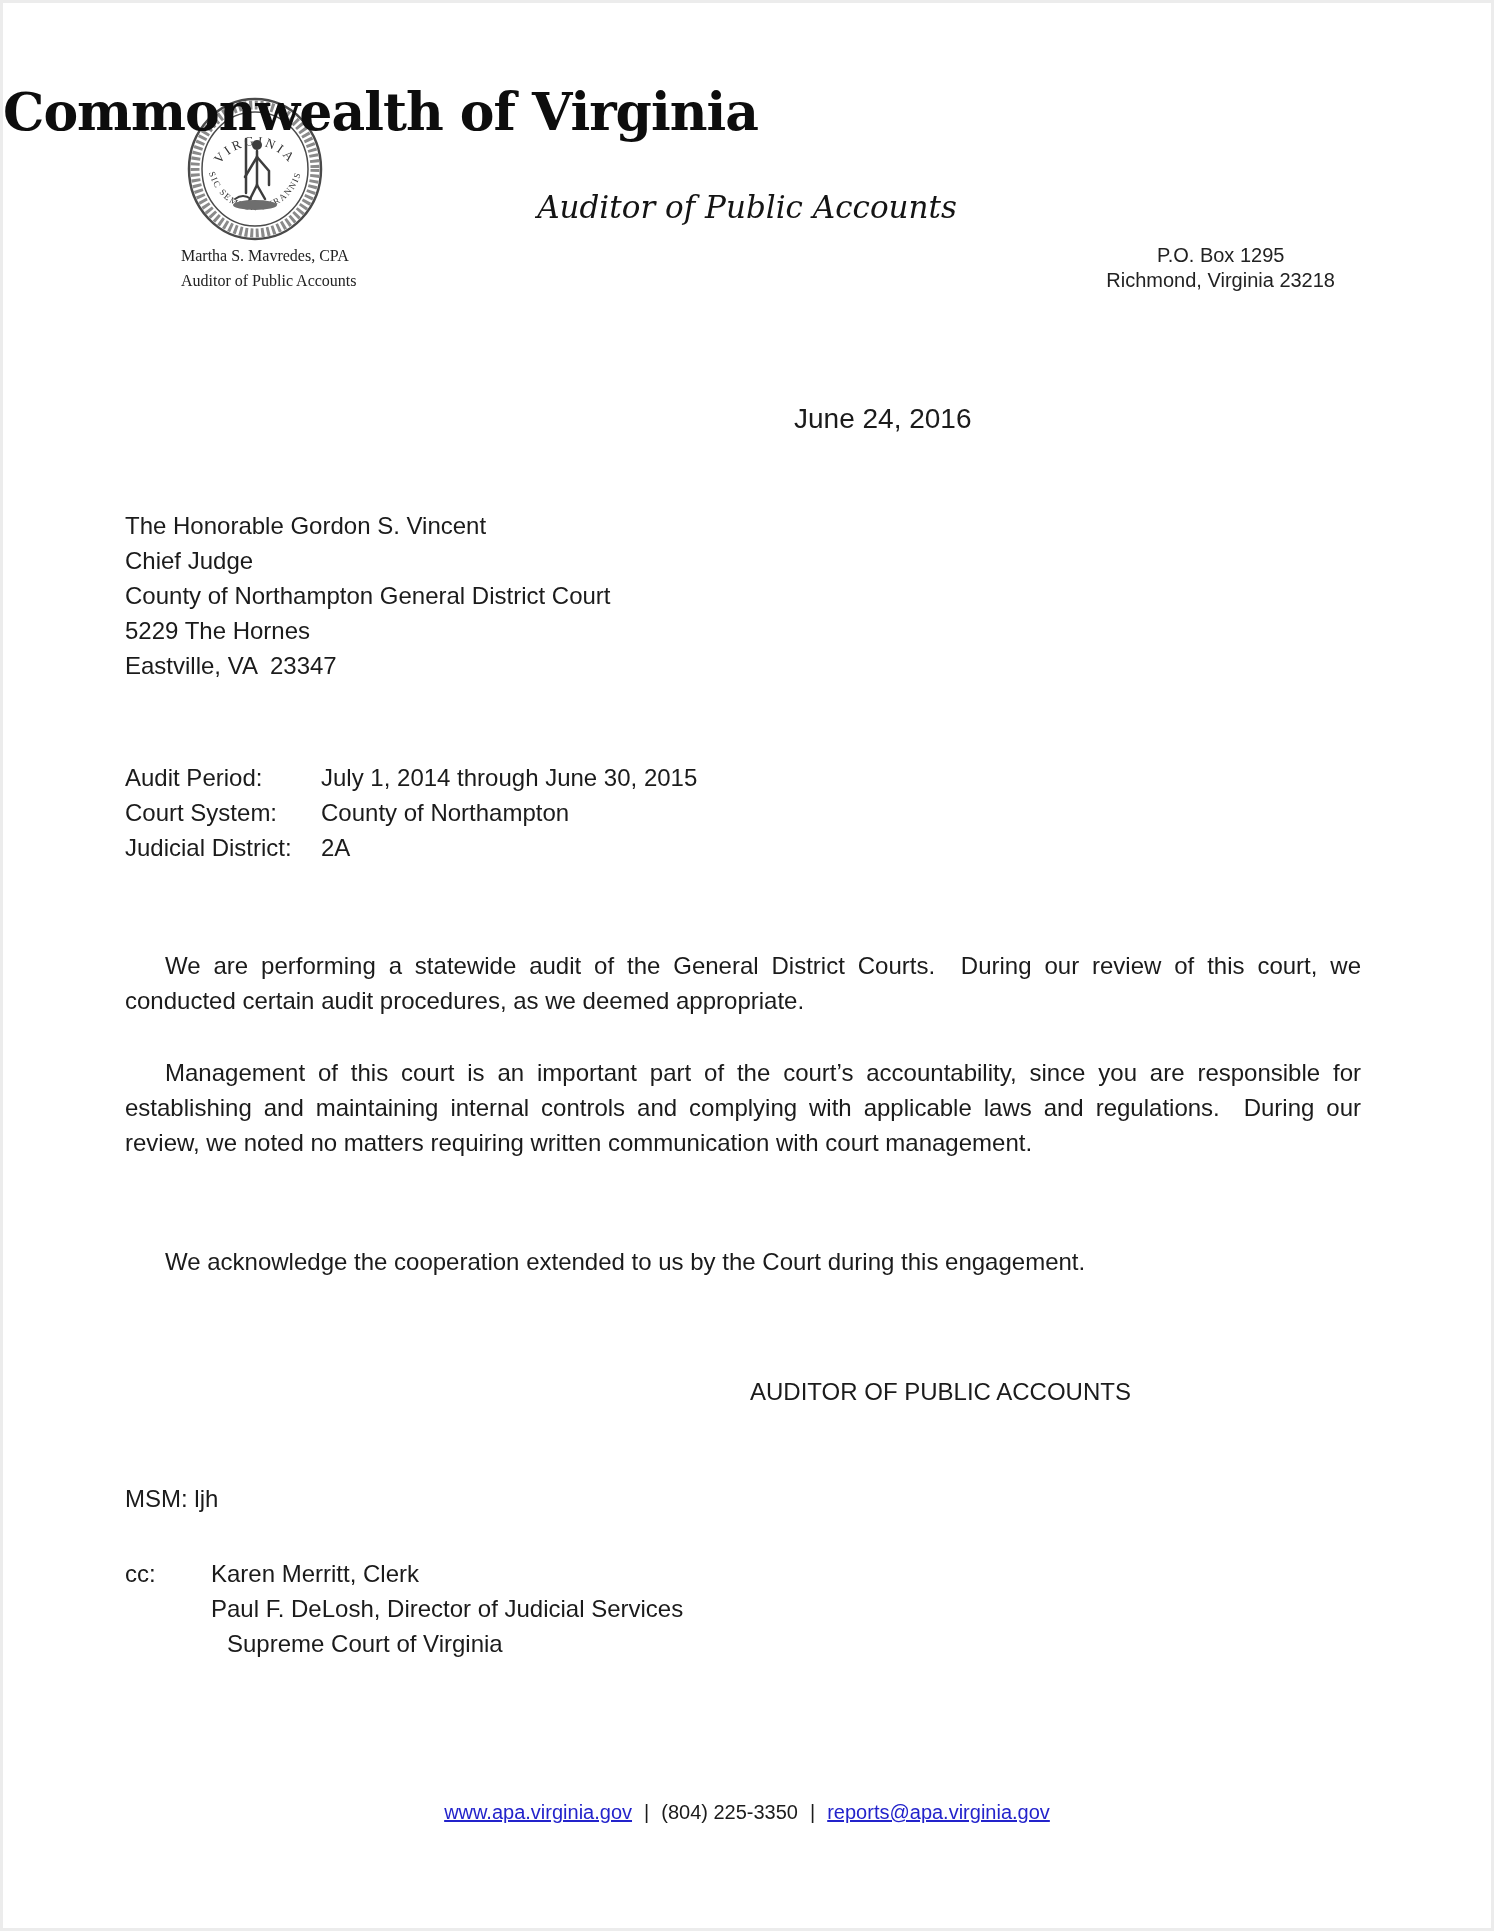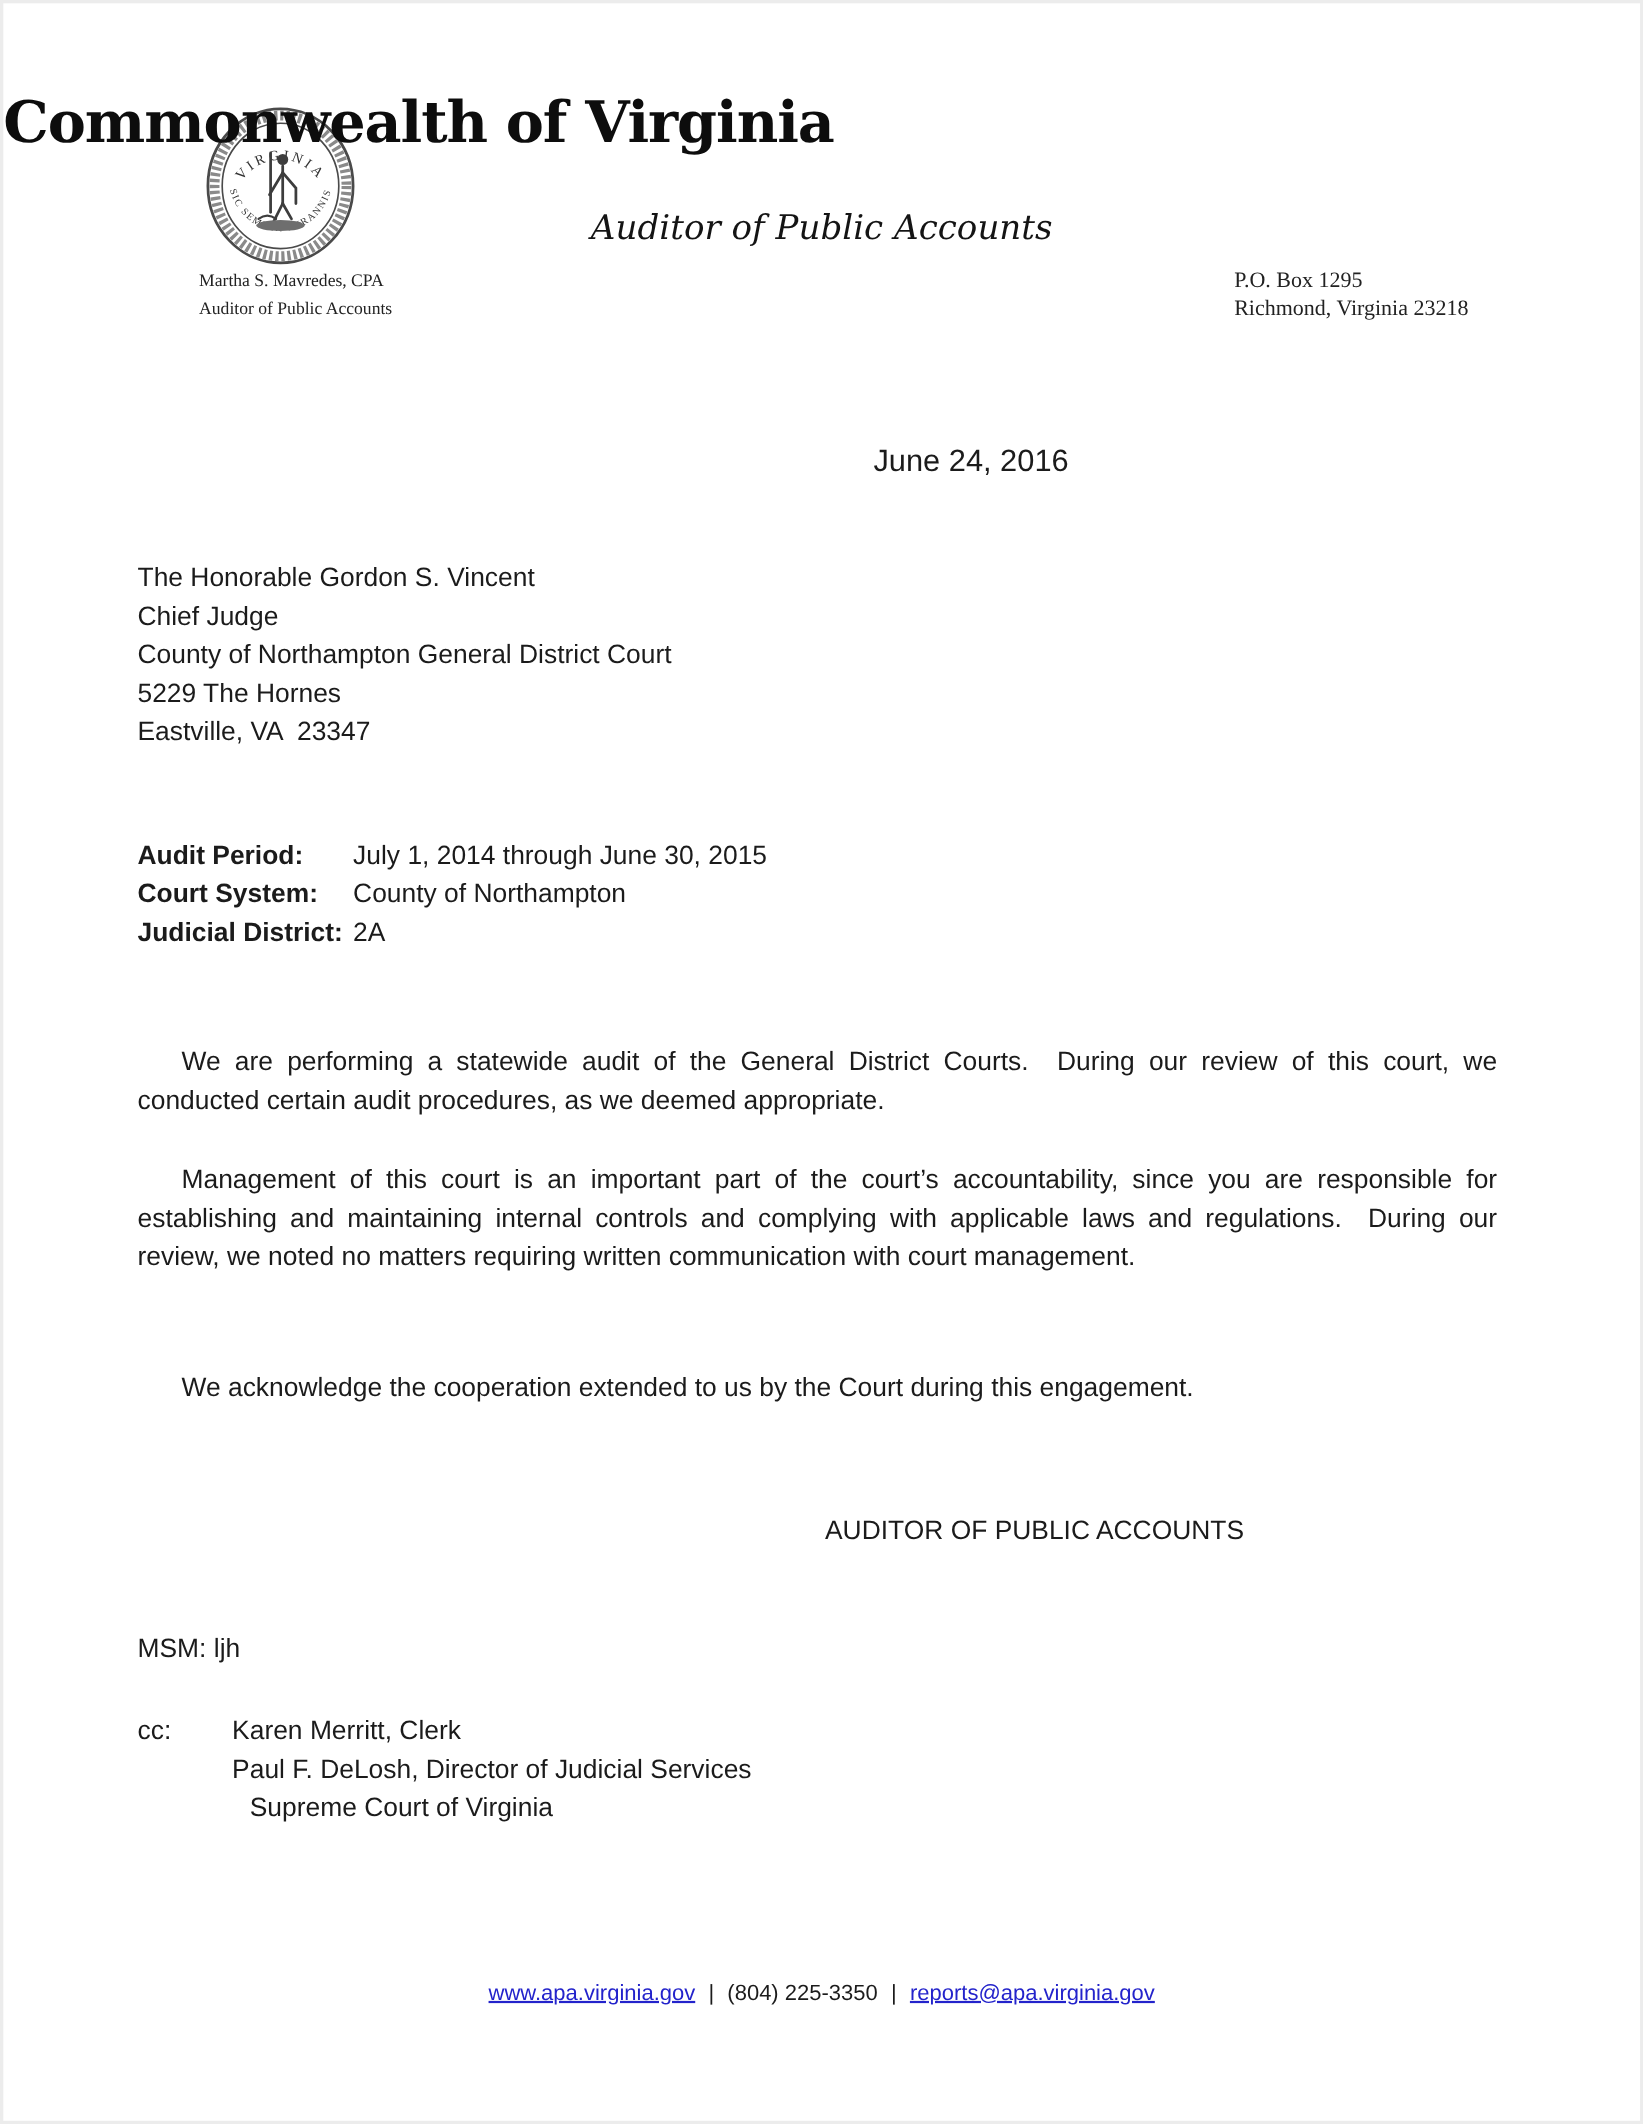--- a/index.html
+++ b/index.html
@@ -27,30 +27,30 @@
     text-align:center;
     font-family:"DejaVu Serif", serif;
     font-style:italic; font-size:31px; color:#141414;
   }
   .hdr-left {
     position:absolute; left:178px; top:240px;
     font-family:"Liberation Serif", serif;
     font-size:16px; line-height:25px; color:#222;
   }
   .hdr-right {
-    position:absolute; right:156px; top:240px; text-align:left;
-    font-family:Liberation Serif, serif;
+    position:absolute; right:156px; top:240px; text-align:center;
+    font-family:Liberation Sans, sans-serif;
     font-size:20px; line-height:25px; color:#222;
   }
   
   .date { position:absolute; left:791px; top:400px; font-size:28px; }
   .recipient { position:absolute; left:122px; top:505px; font-size:24px; line-height:35px; }
   .recipient div { white-space:pre-wrap; }
   .info { position:absolute; left:122px; top:757px; font-size:24px; line-height:35px; }
-  .info .label { display:inline-block; width:196px;font-weight:bold; }
+  .info .label { display:inline-block; width:196px; }
   .body-para {
     position:absolute; left:122px; width:1236px;
     font-size:24px; line-height:35px;
     text-align:justify; text-indent:40px;
     white-space:pre-wrap;
   }
   #para1 { top:945px; }
   #para2 { top:1052px; }
   #para3 { top:1230px; text-align:left;margin-top:11px; }
   .auditor { position:absolute; left:747px; top:1375px; font-size:24px; }

